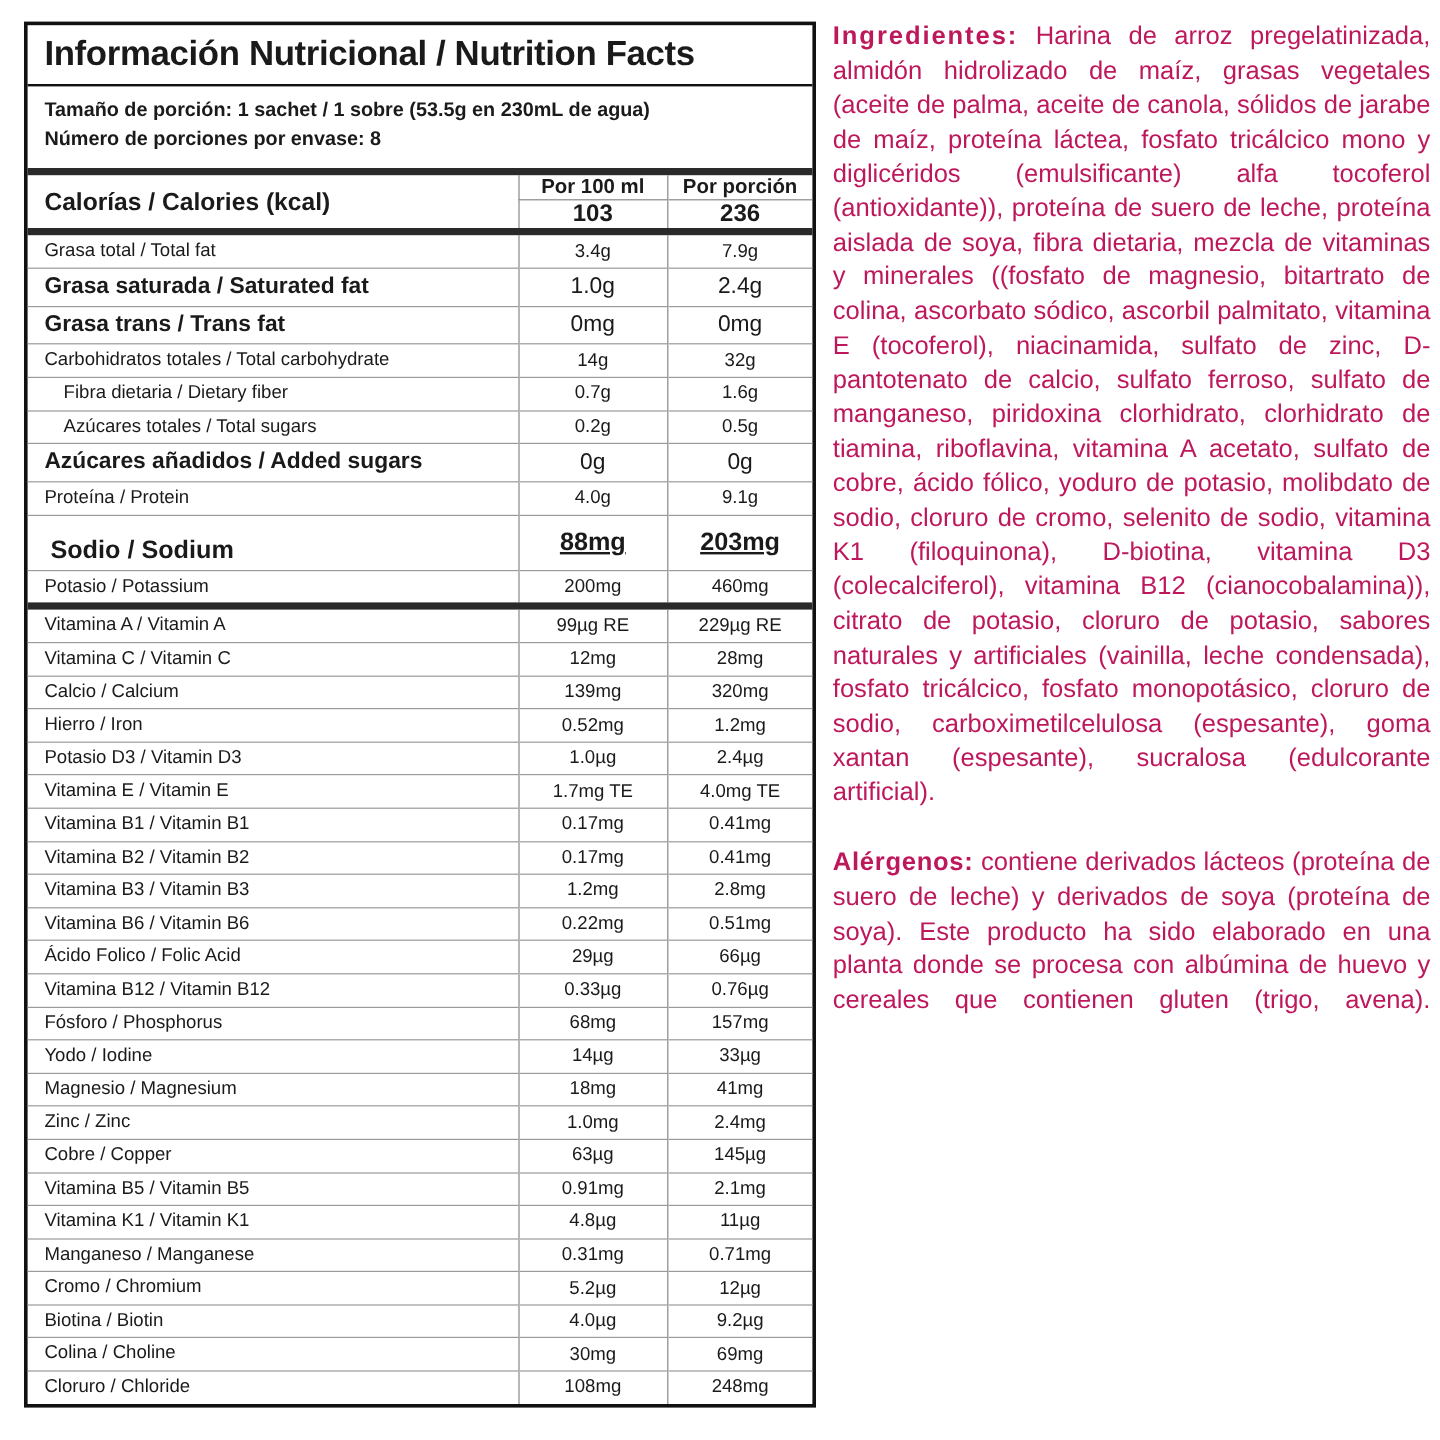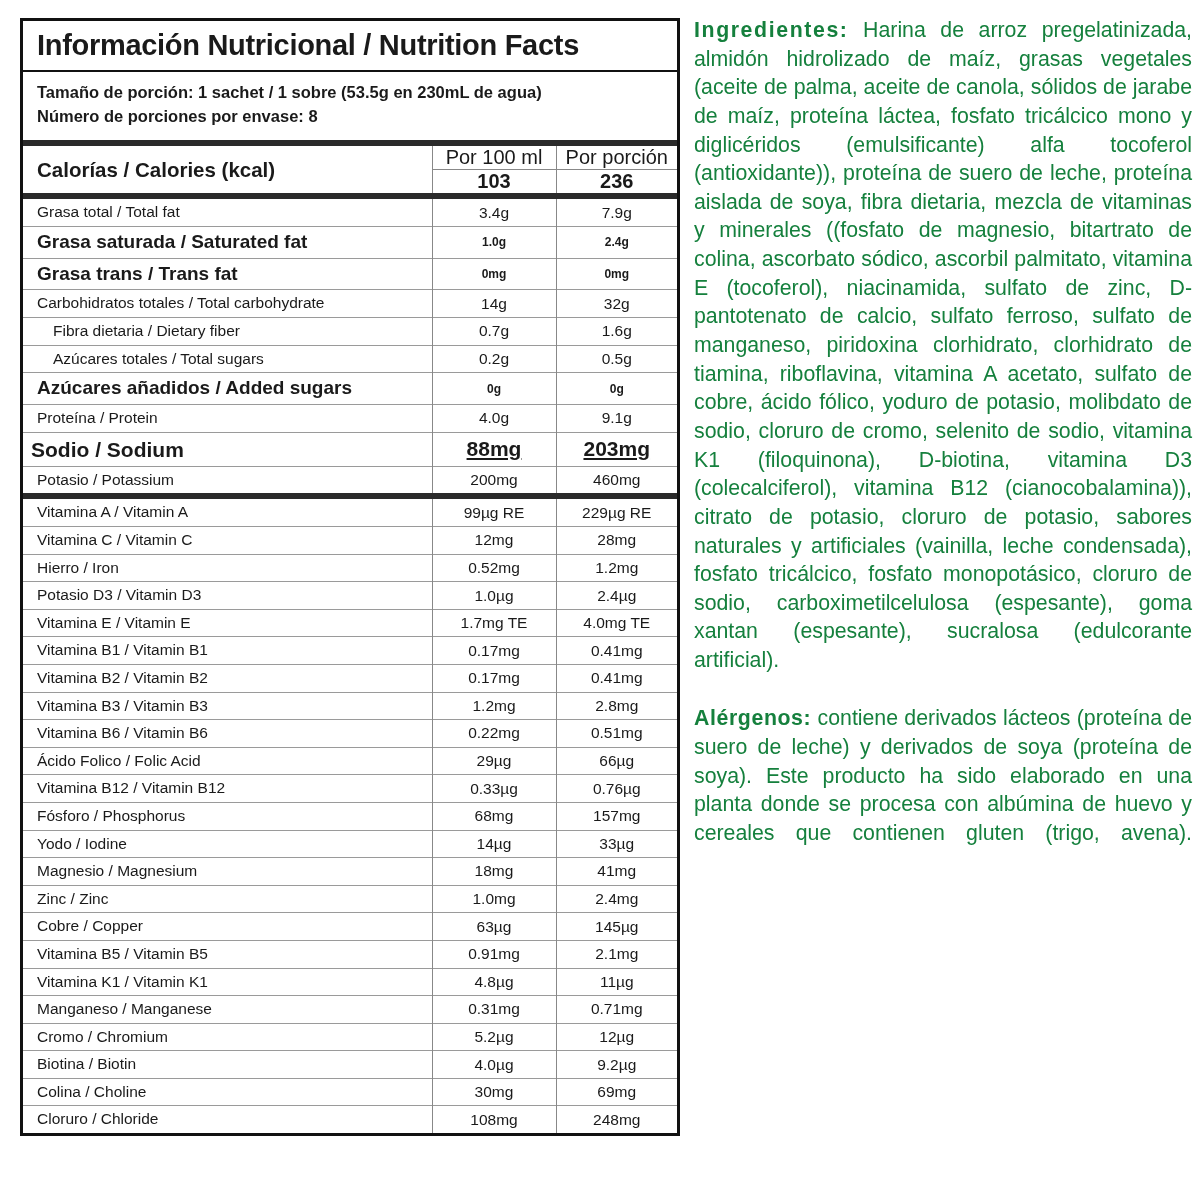--- a/index.html
+++ b/index.html
@@ -76,22 +76,22 @@
   table.nf td.lbl { border-left: none; }
 
   
   .cal-label {
     font-size: 20.5px;
     font-weight: bold;
     padding: 6px 0 6px 14px;
     line-height: 1.15;
   }
   .colhead {
-    font-size: 20px;
-    font-weight: normal;
+    font-size: 17px;
+    font-weight: bold;
     text-align: center;
     padding: 5px 2px 4px;
     border-bottom: 1.5px solid #888888;
     white-space: nowrap;
   }
   .calval {
     font-size: 20px;
     font-weight: bold;
     text-align: center;
     padding: 4px 2px 5px;
@@ -109,39 +109,39 @@
   }
   td.val {
     font-size: 15.5px;
     text-align: center;
     padding: 4px 3px;
     white-space: nowrap;
   }
 
   
   tr.bold td.lbl .txt { font-size: 19px; font-weight: bold; }
-  tr.bold td.val      { font-size: 12px; font-weight: bold; }
+  tr.bold td.val      { font-size: 19px; font-weight: normal; }
 
   tr.indent1 td.lbl .txt { padding-left: 30px; }
 
-  tr.major td.lbl .txt { font-size: 21px; font-weight: bold; padding-left: 8px; }
+  tr.major td.lbl .txt { font-size: 21px; font-weight: bold; padding-left: 19px; margin-top: 12px; }
   tr.major td.val      { font-size: 21px; font-weight: bold; text-decoration: underline; }
 
   
   #ingredients-panel {
     flex: 1 1 auto;
     padding: 16px 8px 0 14px;
     align-self: stretch;
   }
   .ing-para {
     font-size: 21.3px;
     line-height: 1.345;
     text-align: justify;
     text-justify: inter-word;
-    color: #15803d;
+    color: #be185d;
   }
   .ing-para.allergens { margin-top: 1px; }
   .ing-para:after {
     content: "";
     display: inline-block;
     width: 100%;
   }
   .ing-head {
     font-weight: bold;
     letter-spacing: 1.6px;
@@ -286,20 +286,27 @@
           </tr>
           <tr class="row">
             <td class="lbl">
               <div class="txt">Vitamina C / Vitamin C</div>
             </td>
             <td class="val">12mg</td>
             <td class="val">28mg</td>
           </tr>
           <tr class="row">
             <td class="lbl">
+              <div class="txt">Calcio / Calcium</div>
+            </td>
+            <td class="val">139mg</td>
+            <td class="val">320mg</td>
+          </tr>
+          <tr class="row">
+            <td class="lbl">
               <div class="txt">Hierro / Iron</div>
             </td>
             <td class="val">0.52mg</td>
             <td class="val">1.2mg</td>
           </tr>
           <tr class="row">
             <td class="lbl">
               <div class="txt">Potasio D3 / Vitamin D3</div>
             </td>
             <td class="val">1.0µg</td>

